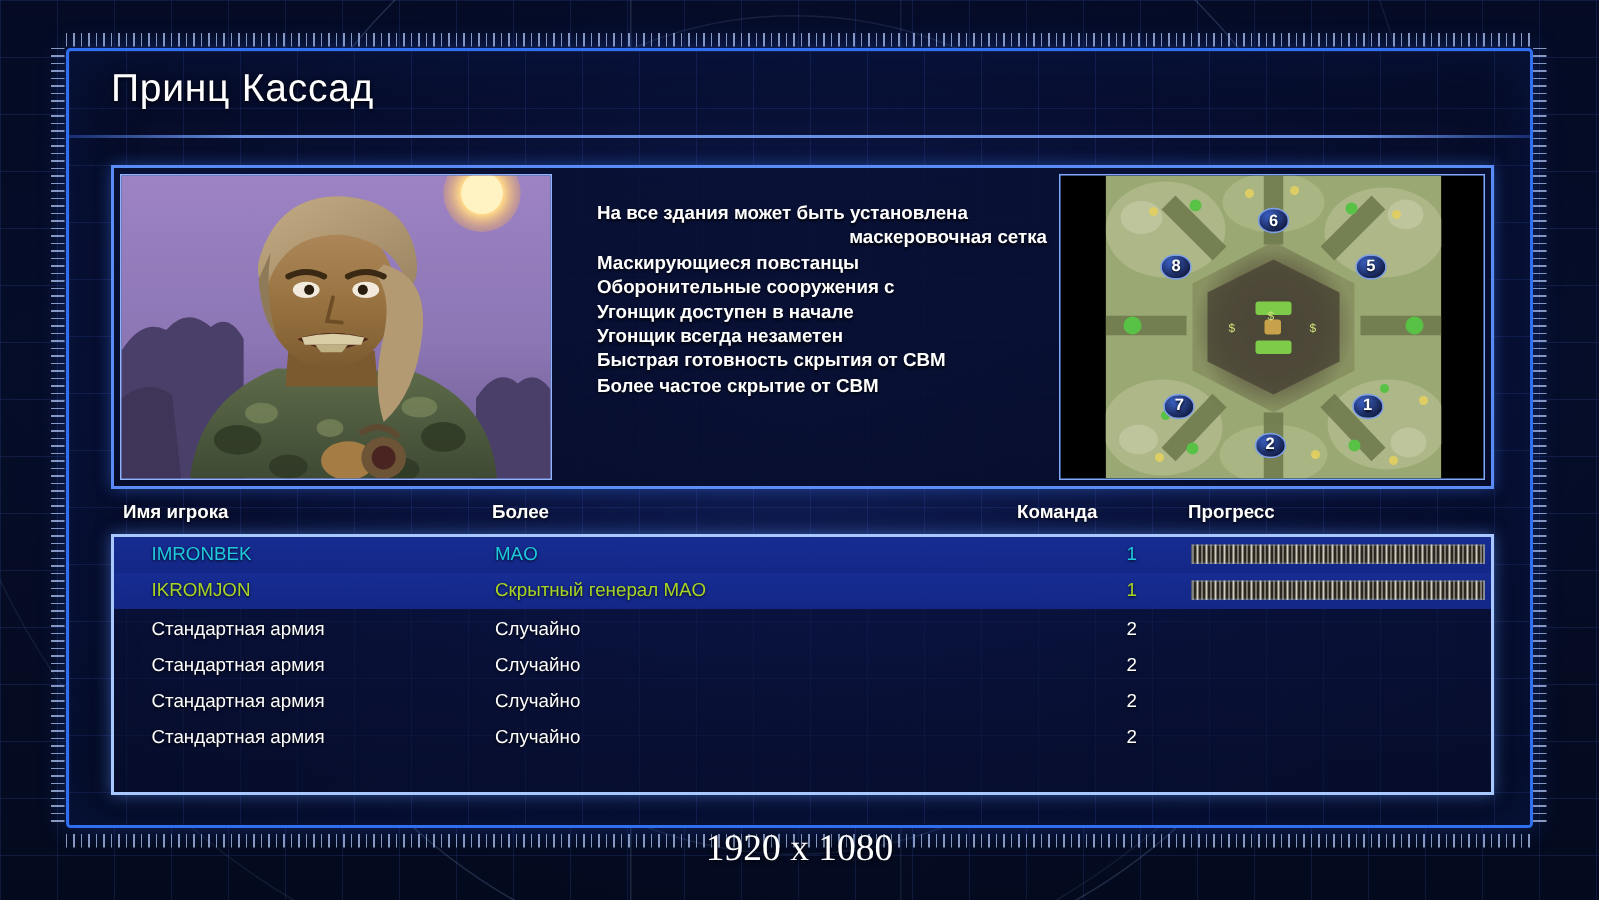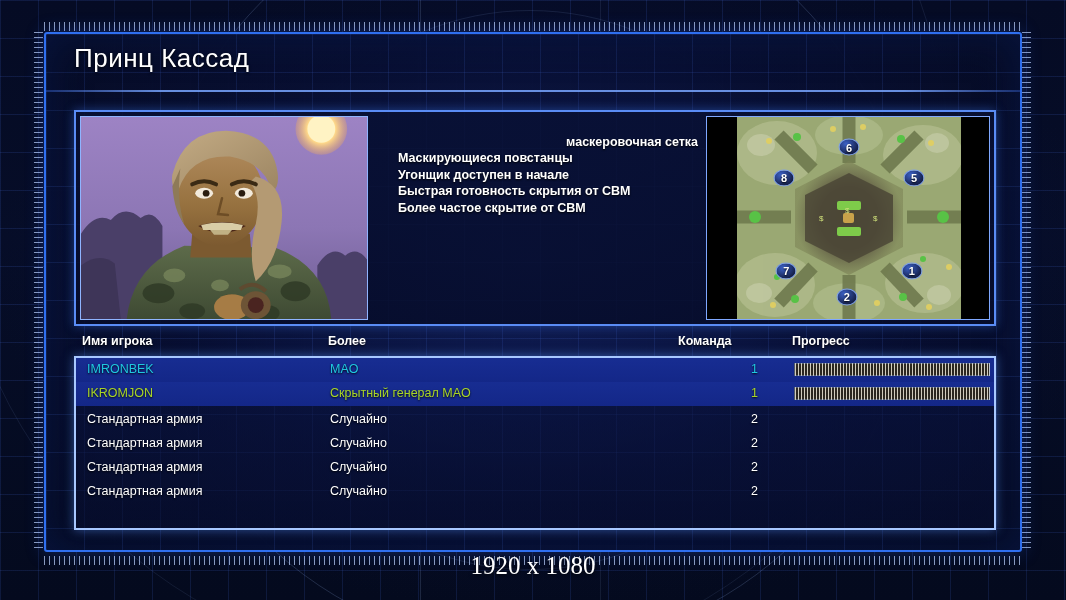--- a/index.html
+++ b/index.html
@@ -220,21 +220,21 @@
   .row.hl {
     background: linear-gradient(180deg, rgba(24,46,150,0.95) 0%, rgba(20,40,140,0.95) 100%);
   }
   .cell {
     position: absolute;
     top: 4px;
     font-size: 12.5px;
     white-space: nowrap;
     text-shadow: 0 1px 2px rgba(0,0,0,0.9);
   }
-  .cell.name { left: 11px;  }
+  .cell.name { left: 25px;  }
   .cell.army { left: 254px;}
   .cell.team { left: 668px; text-align: right; width: 14px; }
   .bar {
     position: absolute;
     left: 718px;
     top: 5px;
     width: 196px;
     height: 13px;
     border: 1px solid rgba(150,180,240,0.35);
     background:
@@ -357,23 +357,26 @@
           <path d="M130 114 L152 114 L148 119 L134 119 Z" fill="#c0b184"></path>
 
           <ellipse cx="152" cy="192" rx="18" ry="13" fill="#a67c45"></ellipse>
           <ellipse cx="176" cy="190" rx="15" ry="14" fill="#6d5436"></ellipse>
           <ellipse cx="176" cy="190" rx="8" ry="8" fill="#4a2420"></ellipse>
           <path d="M160 174 q14 -10 26 2" stroke="#5e4a30" stroke-width="4" fill="none"></path>
         </svg>
       </div>
 
       <div id="desc">
+        <div class="line">На все здания может быть установлена</div>
         <div class="line ind">маскеровочная сетка</div>
         <div class="line">Маскирующиеся повстанцы</div>
+        <div class="line">Оборонительные сооружения с</div>
         <div class="line">Угонщик доступен в начале</div>
+        <div class="line">Угонщик всегда незаметен</div>
         <div class="line">Быстрая готовность скрытия от СВМ</div>
         <div class="line">Более частое скрытие от СВМ</div>
       </div>
 
       <div id="minimap-frame">
         <div id="minimap">
           <svg viewBox="0 0 224 202" preserveAspectRatio="none">
             <defs>
               <radialGradient id="basin" cx="50%" cy="50%" r="50%">
                 <stop offset="0%" stop-color="#4a4638"></stop>

